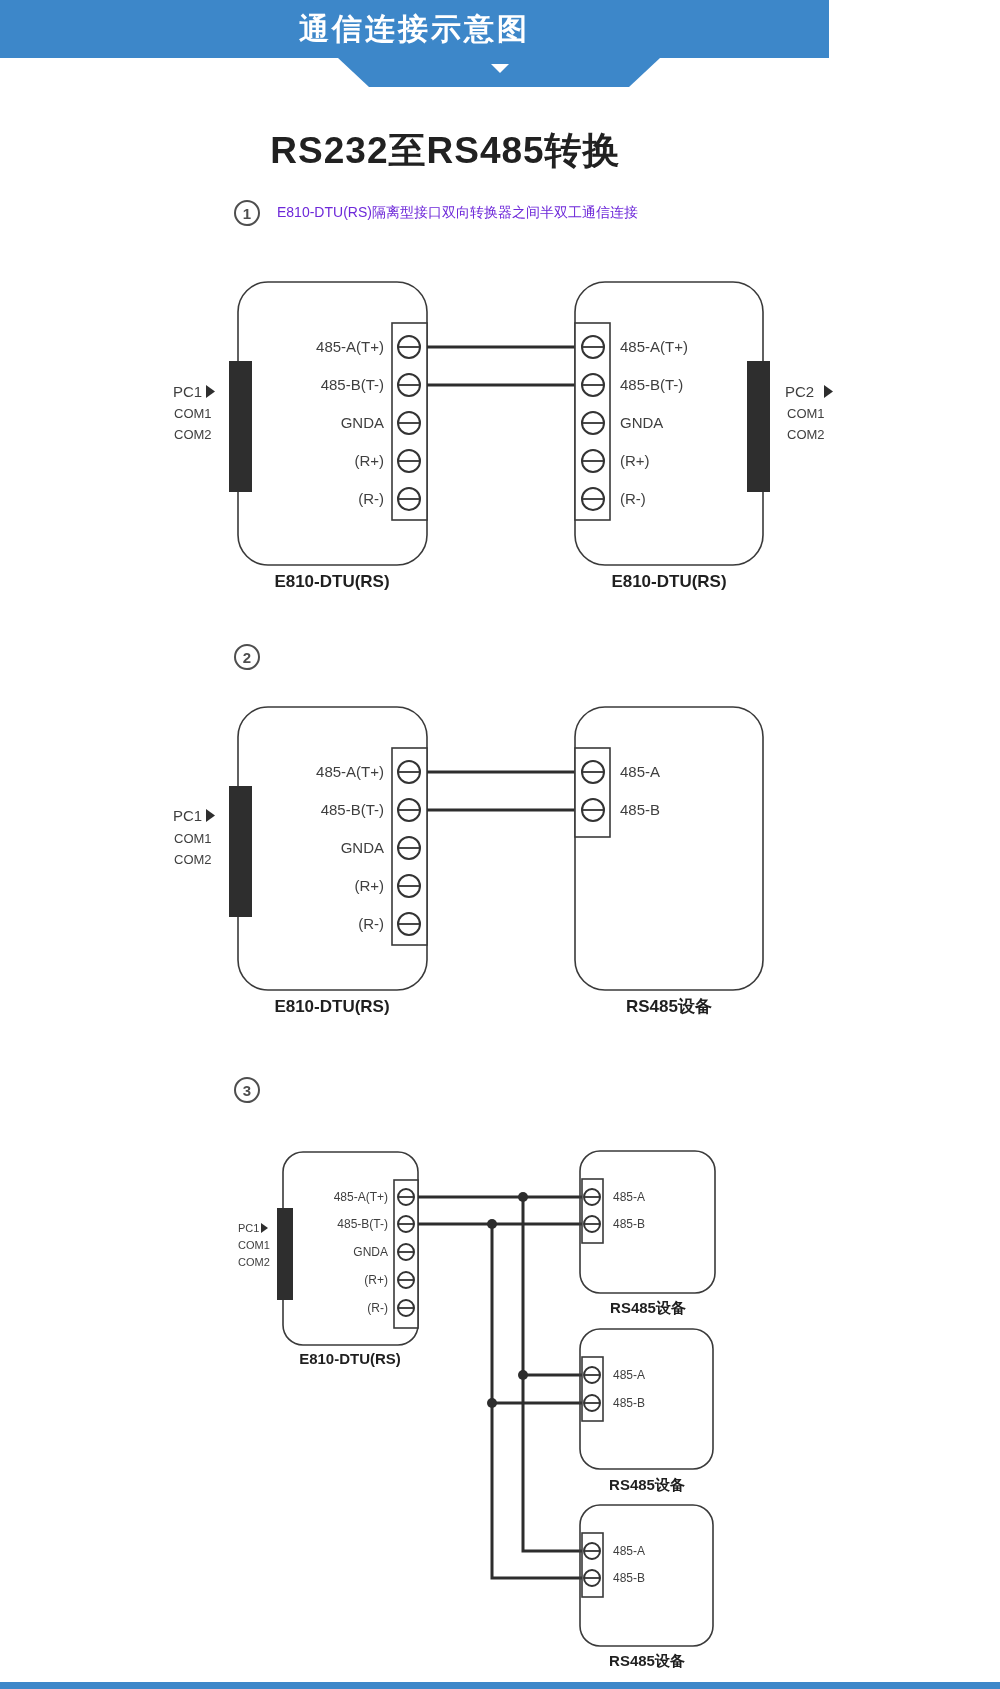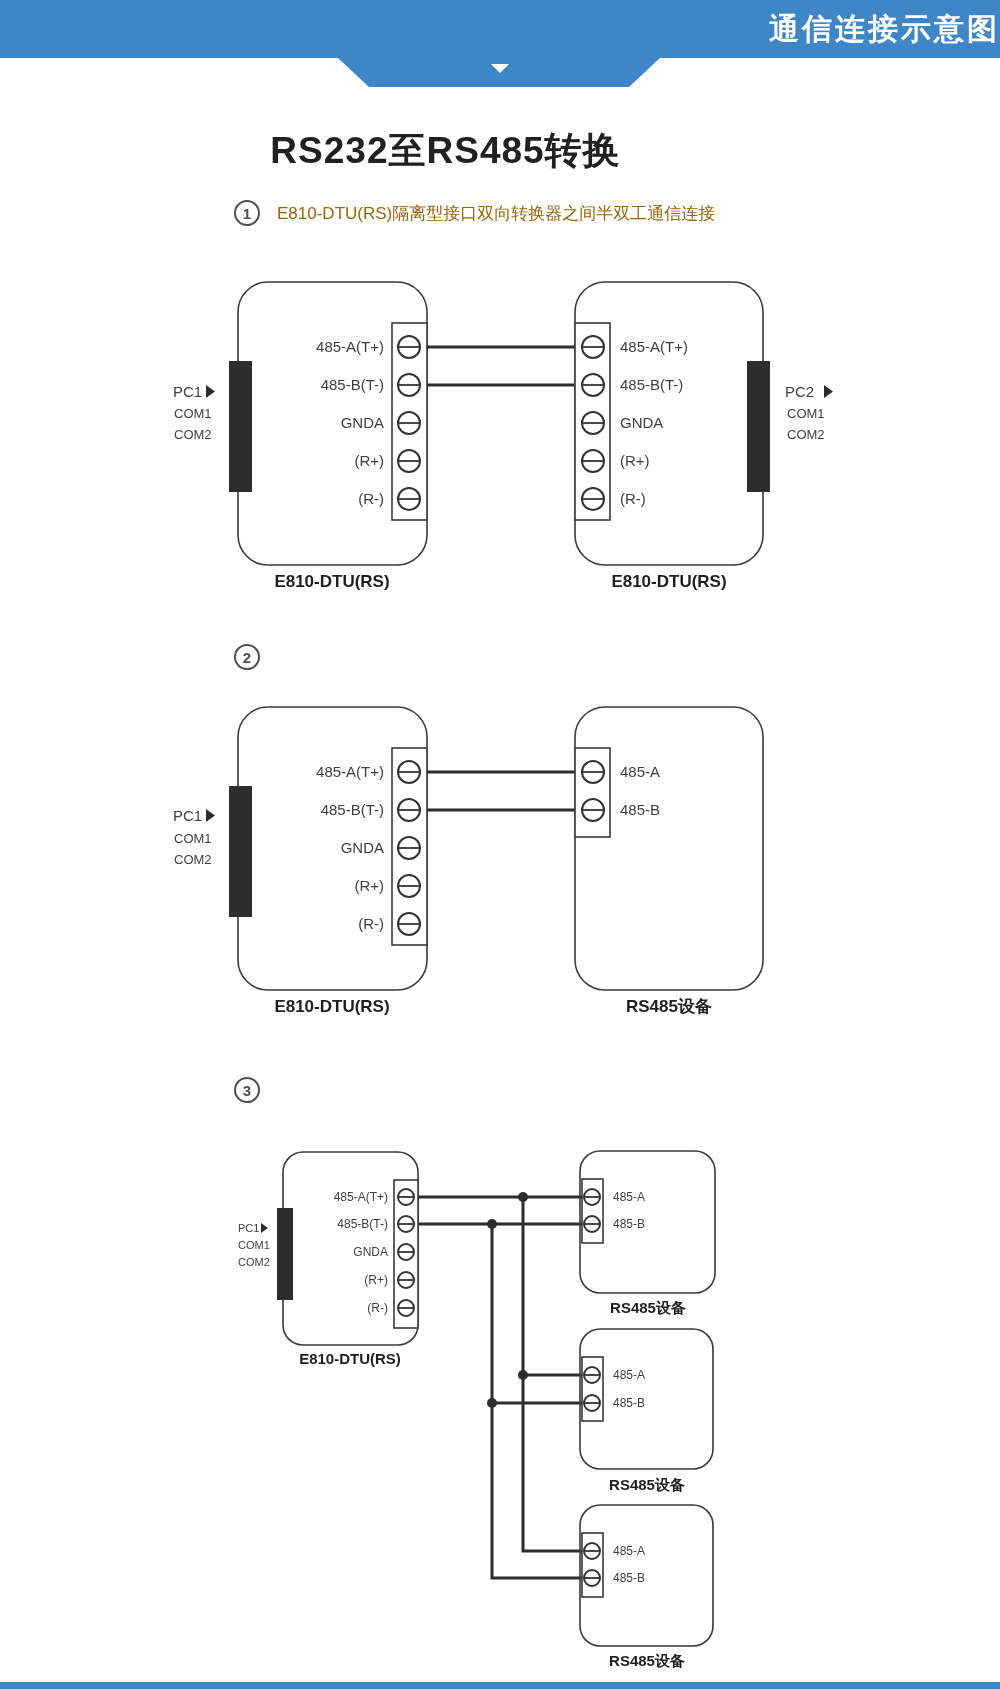--- a/index.html
+++ b/index.html
@@ -1,37 +1,37 @@
 <!DOCTYPE html>
 <html><head>
 <meta charset="utf-8">
 <style>
   :root { --blue:#3d87c9; --ink:#3f3f3f; --line:#3a3a3a; --wire:#2d2d2d; }
   * { box-sizing:border-box; }
   body { margin:0; background:#fff; }
   .page { position:relative; width:1000px; height:1689px; background:#fff;
           font-family:"Liberation Sans","DejaVu Sans",sans-serif; overflow:hidden; }
 
-  .banner { position:absolute; top:0; left:0; width:1000px; height:58px; background:var(--blue);
-            display:flex; align-items:center; justify-content:flex-end; }
+  .banner { position:absolute; top:0; left:0; width:829px; height:58px; background:var(--blue);
+            display:flex; align-items:center; justify-content:center; }
   .banner-title { color:#fff; font-size:30px; font-weight:700; letter-spacing:3px; }
   .banner-trap { position:absolute; top:58px; left:338px; width:322px; height:29px; background:var(--blue);
                  clip-path:polygon(0 0, 100% 0, calc(100% - 31px) 100%, 31px 100%); }
   .banner-arrow { position:absolute; top:64px; left:491px; width:0; height:0;
                   border-left:9px solid transparent; border-right:9px solid transparent;
                   border-top:9px solid #fff; }
 
   .page-title { position:absolute; top:126px; left:0; width:891px; margin:0; text-align:center;
                 font-size:37px; font-weight:700; color:#212121; letter-spacing:1px; }
 
   .section-head { position:absolute; left:234px; display:flex; align-items:center; gap:17px; }
   .sec-num { width:26px; height:26px; border:2px solid #4e4e4e; border-radius:50%; flex:0 0 auto;
              display:flex; align-items:center; justify-content:center;
              font-size:15px; font-weight:700; color:#4e4e4e; }
-  .sec-txt { font-size:17px; color:#a16207; }
+  .sec-txt { font-size:14px; color:#6d28d9; }
   .sh1 { top:200px; } .sh2 { top:644px; } .sh3 { top:1077px; }
 
   svg.diagram { position:absolute; top:0; left:0; }
   .dev  { fill:none; stroke:var(--line); stroke-width:1.6; }
   .blk  { fill:#fff; stroke:var(--line); stroke-width:1.6; }
   .scr  { fill:#fff; stroke:#333; stroke-width:2; }
   .slot { stroke:#333; stroke-width:1.8; }
   .wire { stroke:var(--wire); stroke-width:3; fill:none; }
   .dot  { fill:var(--wire); }
   .bar  { fill:#2e2e2e; }

